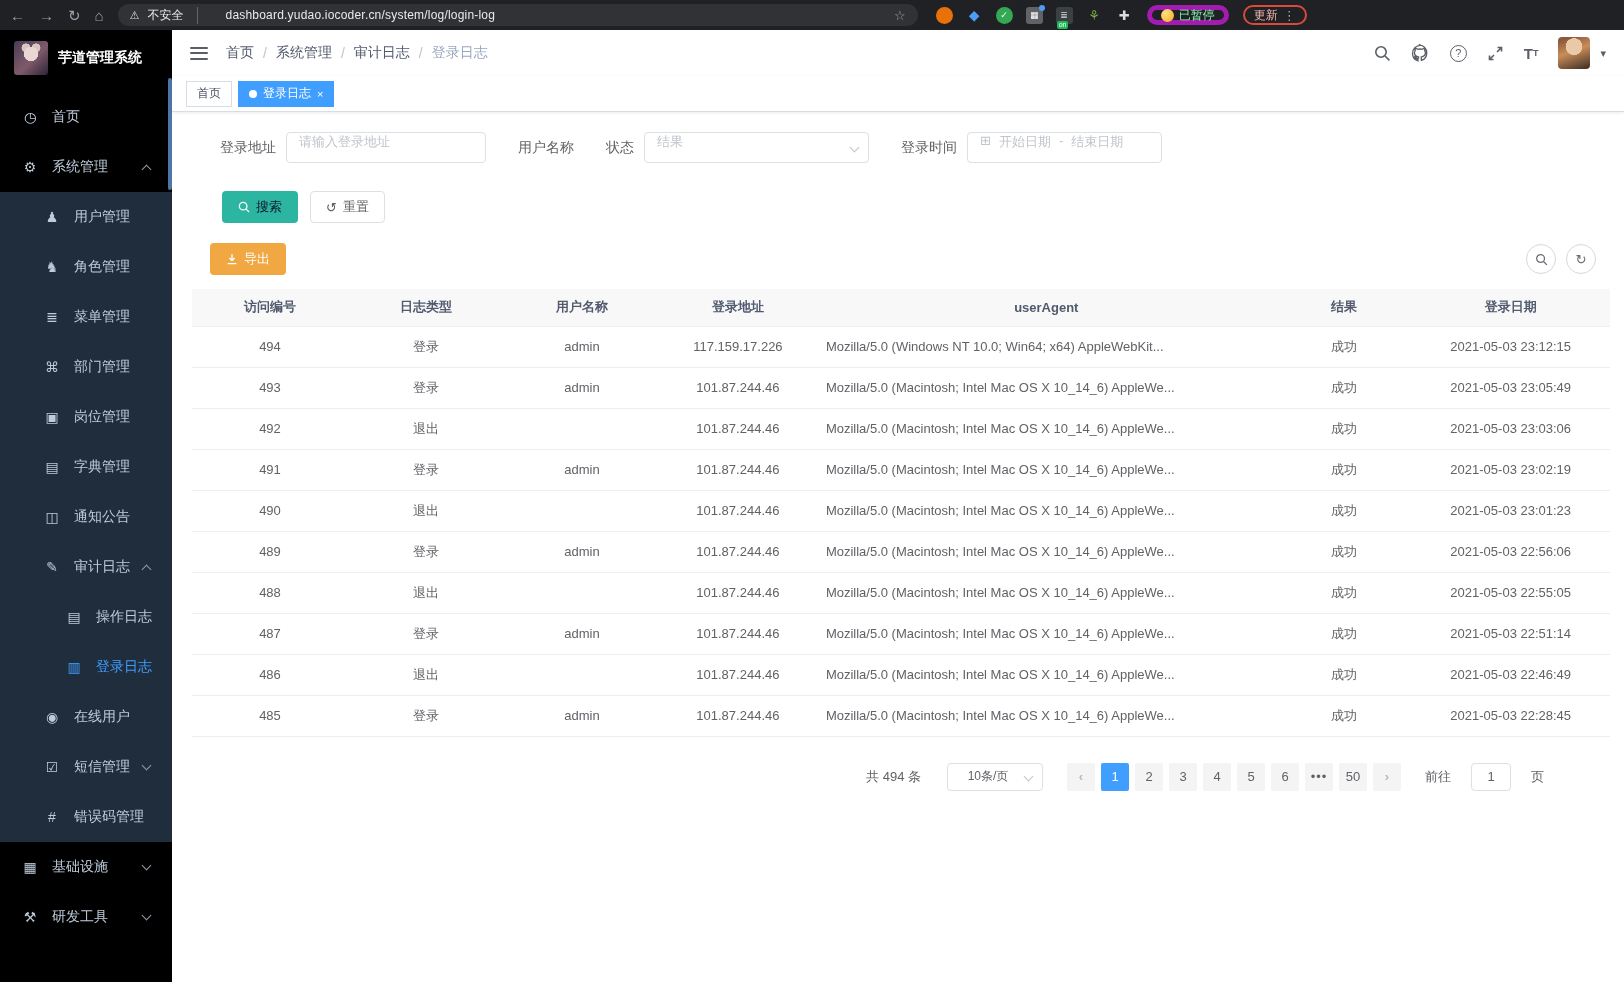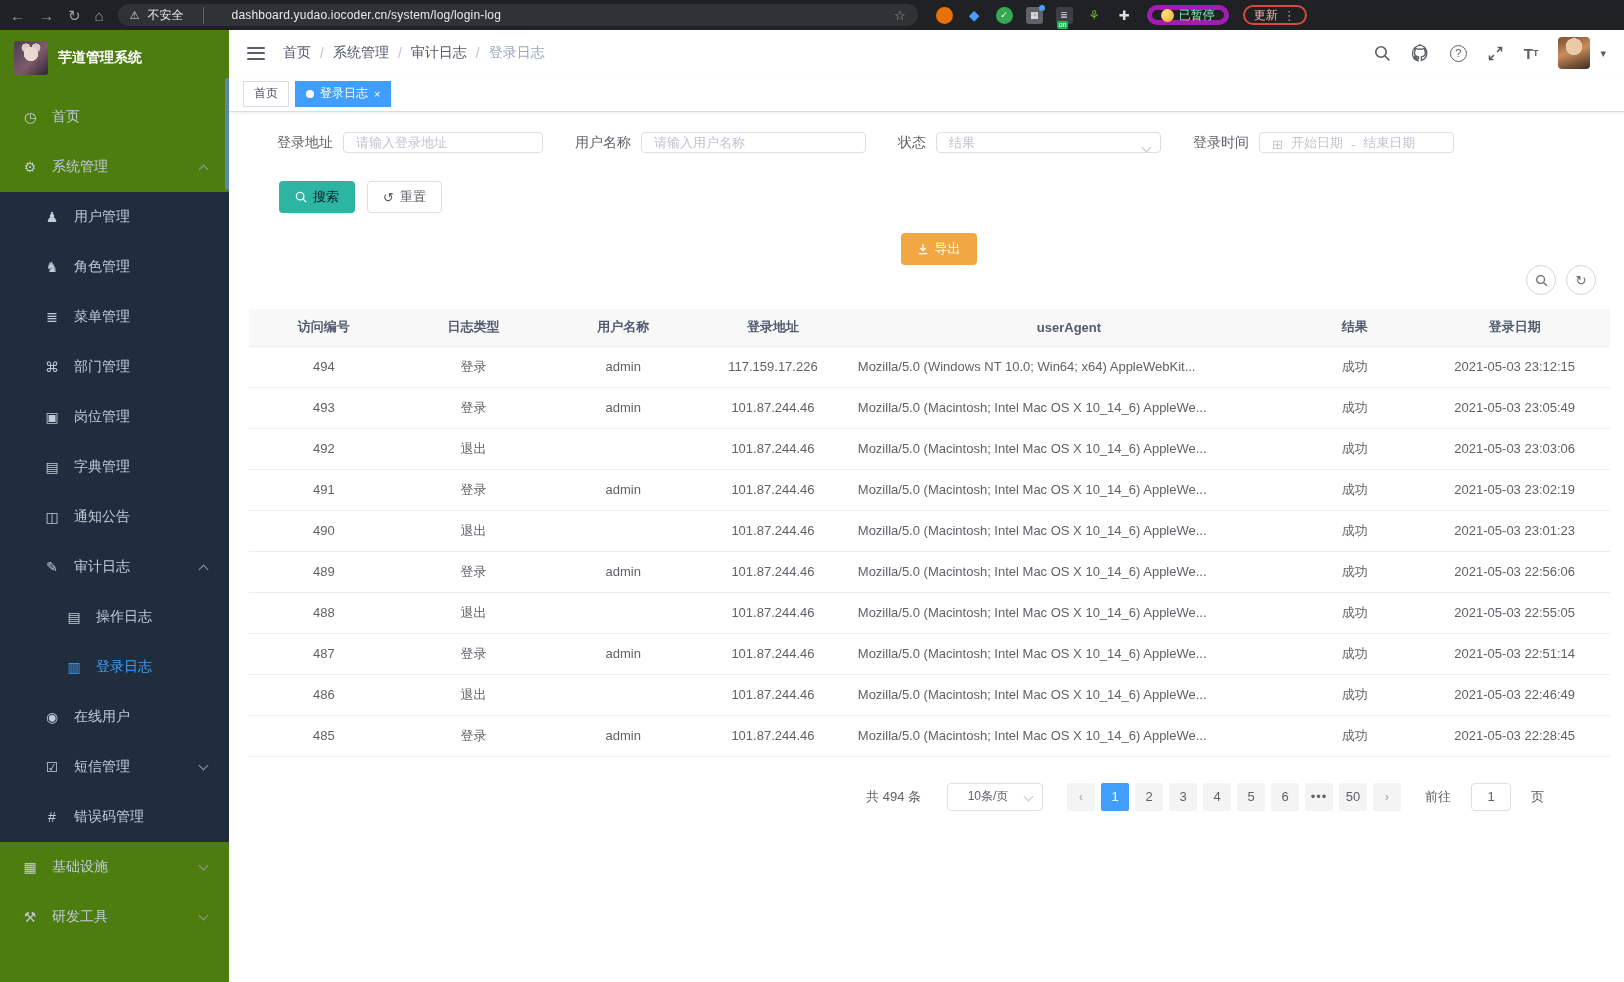--- a/index.html
+++ b/index.html
@@ -5,39 +5,39 @@
   * { margin:0; padding:0; box-sizing:border-box; }
   html,body { width:1624px; height:982px; overflow:hidden; }
   body { font-family:"Liberation Sans","DejaVu Sans",sans-serif; font-size:14px; color:#606266; background:#fff; }
   .stage { position:relative; width:1624px; height:982px; background:#fff; }
 
   
   .browser-bar { position:absolute; top:0; left:0; width:100%; height:30px; background:#1f2124; display:flex; align-items:center; padding:0 10px; gap:14px; z-index:5; }
   .bnav { color:#9aa0a6; font-size:15px; line-height:1; cursor:pointer; }
   .url-pill { flex:0 0 800px; height:22px; background:#303236; border-radius:11px; display:flex; align-items:center; padding:0 12px; gap:8px; color:#bdc1c6; font-size:12px; }
   .warn-ico { color:#d7dade; font-size:11px; }
-  .sec-label { color:#e8eaed; font-size:12px; border-right:1px solid #5f6368; padding-right:19px; }
+  .sec-label { color:#e8eaed; font-size:12px; border-right:1px solid #5f6368; padding-right:13px; }
   .url-text { color:#e8eaed; letter-spacing:.2px; white-space:nowrap; overflow:hidden;margin-left:20px; }
   .star { margin-left:auto; color:#9aa0a6; font-size:13px; }
   .ext-row { display:flex; align-items:center; gap:13px; margin-left:4px; }
   .ext { width:17px; height:17px; border-radius:50%; display:flex; align-items:center; justify-content:center; font-size:9px; color:#fff; position:relative; cursor:pointer; }
   .ext.sq { border-radius:3px; }
   .badge-on { position:absolute; bottom:-5px; left:1px; background:#1db954; color:#fff; font-size:7px; border-radius:2px; padding:0 2px; line-height:8px; }
   .dot-blue { position:absolute; top:-2px; right:-2px; width:6px; height:6px; border-radius:50%; background:#4e9cf5; }
   .pill { height:20px; border-radius:10px; display:flex; align-items:center; gap:5px; padding:0 9px; font-size:12px; cursor:pointer; }
   .pill.paused { border:5px solid #a21caf; color:#86efac; }
   .pill.update { border:2px solid #d84b3c; color:#f2b8af; }
   .emoji-dot { width:13px; height:13px; border-radius:50%; background:radial-gradient(circle at 35% 35%, #ffe082,#f6a821); }
   .kebab { color:#9aa0a6; font-size:13px; }
 
   
   .app { position:absolute; top:30px; left:0; right:0; bottom:0; display:flex; }
 
   
-  .sidebar { position:relative; width:229px; background:#4d7c0f; flex:none; overflow:hidden; }
+  .sidebar { position:relative; width:172px; background:#000000; flex:none; overflow:hidden; }
   .logo-row { height:56px; display:flex; align-items:center; gap:10px; padding:0 14px; }
   .logo-img { width:34px; height:34px; border-radius:3px; background:
       radial-gradient(circle at 50% 38%, #e8d7d2 0 26%, transparent 27%),
       radial-gradient(circle at 35% 20%, #d8c7c4 0 12%, transparent 13%),
       radial-gradient(circle at 65% 20%, #d8c7c4 0 12%, transparent 13%),
       linear-gradient(135deg,#4a3c55,#7e5a6a 55%,#2c2438); }
   .logo-title { color:#fff; font-size:14px; font-weight:bold; white-space:nowrap; }
   .side-menu { padding-top:6px; }
   .side-item { display:flex; align-items:center; height:50px; color:#bfcbd9; font-size:14px; cursor:pointer; position:relative; }
   .side-item.sub { background:#1f2d3d; }
@@ -74,33 +74,33 @@
   .tab.active { background:#409eff; border-color:#409eff; color:#fff; }
   .tab .tdot { width:8px; height:8px; border-radius:50%; background:#fff; }
   .tab .tclose { font-size:11px; }
 
   .content { flex:1; padding:20px 14px 0 18px; position:relative; }
 
   
   .filter-row { display:flex; align-items:center; gap:10px; flex-wrap:nowrap; }
   .f-label { color:#606266; font-size:14px; white-space:nowrap; margin-left:22px; }
   .f-label:first-child { margin-left:30px; }
-  .inp { height:21px; border:1px solid #dcdfe6; border-radius:4px; background:#fff; display:flex; align-items:flex-end; padding:0 12px; color:#c0c4cc; font-size:13px; position:relative; }
+  .inp { height:31px; border:1px solid #dcdfe6; border-radius:4px; background:#fff; display:flex; align-items:flex-start; padding:0 12px; color:#c0c4cc; font-size:13px; position:relative; }
   .inp.w200 { width:200px; }
   .inp.w225 { width:225px; }
   .sel-arrow { position:absolute; right:10px; width:7px; height:7px; border-right:1.3px solid #c0c4cc; border-bottom:1.3px solid #c0c4cc; transform:rotate(45deg); top:11px; }
   .date-box { width:195px; gap:8px; }
   .date-box .dsep { color:#c0c4cc; }
 
   .btn-row { margin-top:28px; display:flex; gap:12px; padding-left:20px; }
   .btn { height:32px; border-radius:4px; display:flex; align-items:center; gap:6px; padding:0 15px; font-size:13px; cursor:pointer; border:1px solid transparent; }
   .btn.search { background:#2cb5a1; color:#0f172a;margin-left:12px; }
   .btn.reset { background:#fff; border-color:#dcdfe6; color:#606266; }
   .btn.export { background:#f2a842; color:#fff; }
-  .export-row { margin-top:20px; display:flex; align-items:center; padding-left:20px;flex-direction:column; }
+  .export-row { margin-top:20px; display:flex; align-items:center; padding-left:20px; }
   .tool-circles { margin-left:auto; display:flex; gap:10px; margin-right:14px; }
   .circ { width:30px; height:30px; border-radius:50%; border:1px solid #d6d8db; display:flex; align-items:center; justify-content:center; color:#6a6e75; font-size:13px; cursor:pointer; background:#fff; }
 
   
   .tbl-wrap { margin-top:14px; margin-left:2px; margin-right:0; }
   table { width:100%; border-collapse:collapse; table-layout:fixed; }
   thead th { background:#f8f8f9; color:#515a6e; font-weight:bold; font-size:13px; height:37px; text-align:center; border-bottom:1px solid #ebeef5; }
   tbody td { height:41px; font-size:13px; color:#606266; text-align:center; border-bottom:1px solid #ebeef5; white-space:nowrap; overflow:hidden; text-overflow:ellipsis; }
   tbody td.ua { text-align:left; padding-left:10px; }
   col.c0{width:11%} col.c1{width:11%} col.c2{width:11%} col.c3{width:11%} col.c4{width:32.5%} col.c5{width:9.5%} col.c6{width:14%}
@@ -297,23 +297,20 @@
       </div>
 
       <div class="content">
 
         <div class="filter-row">
           <span class="f-label">登录地址</span>
           <div class="inp w200">
               <span>请输入登录地址</span>
             </div>
           <span class="f-label">用户名称</span>
-          <div class="inp w225">
-              <span>请输入用户名称</span>
-            </div>
           <span class="f-label">状态</span>
           <div class="inp w225">
               <span>结果</span>
               <span class="sel-arrow"></span>
             </div>
           <span class="f-label">登录时间</span>
           <div class="inp date-box">
             <span>⊞</span>
             <span>开始日期</span>
             <span class="dsep">-</span>

